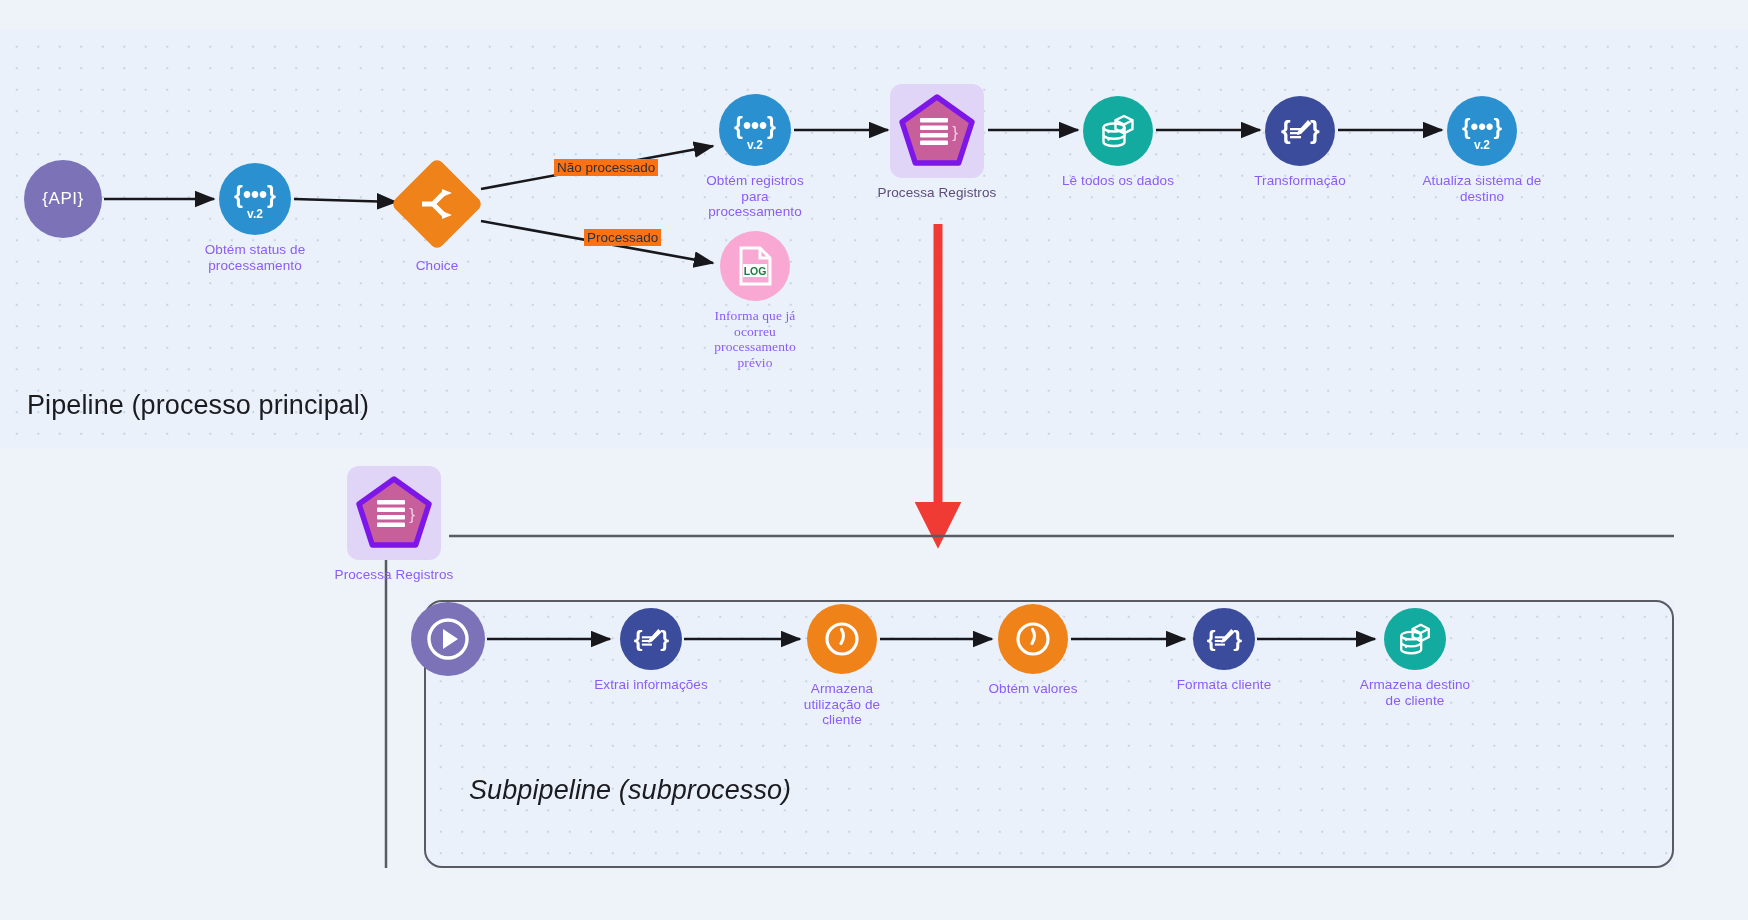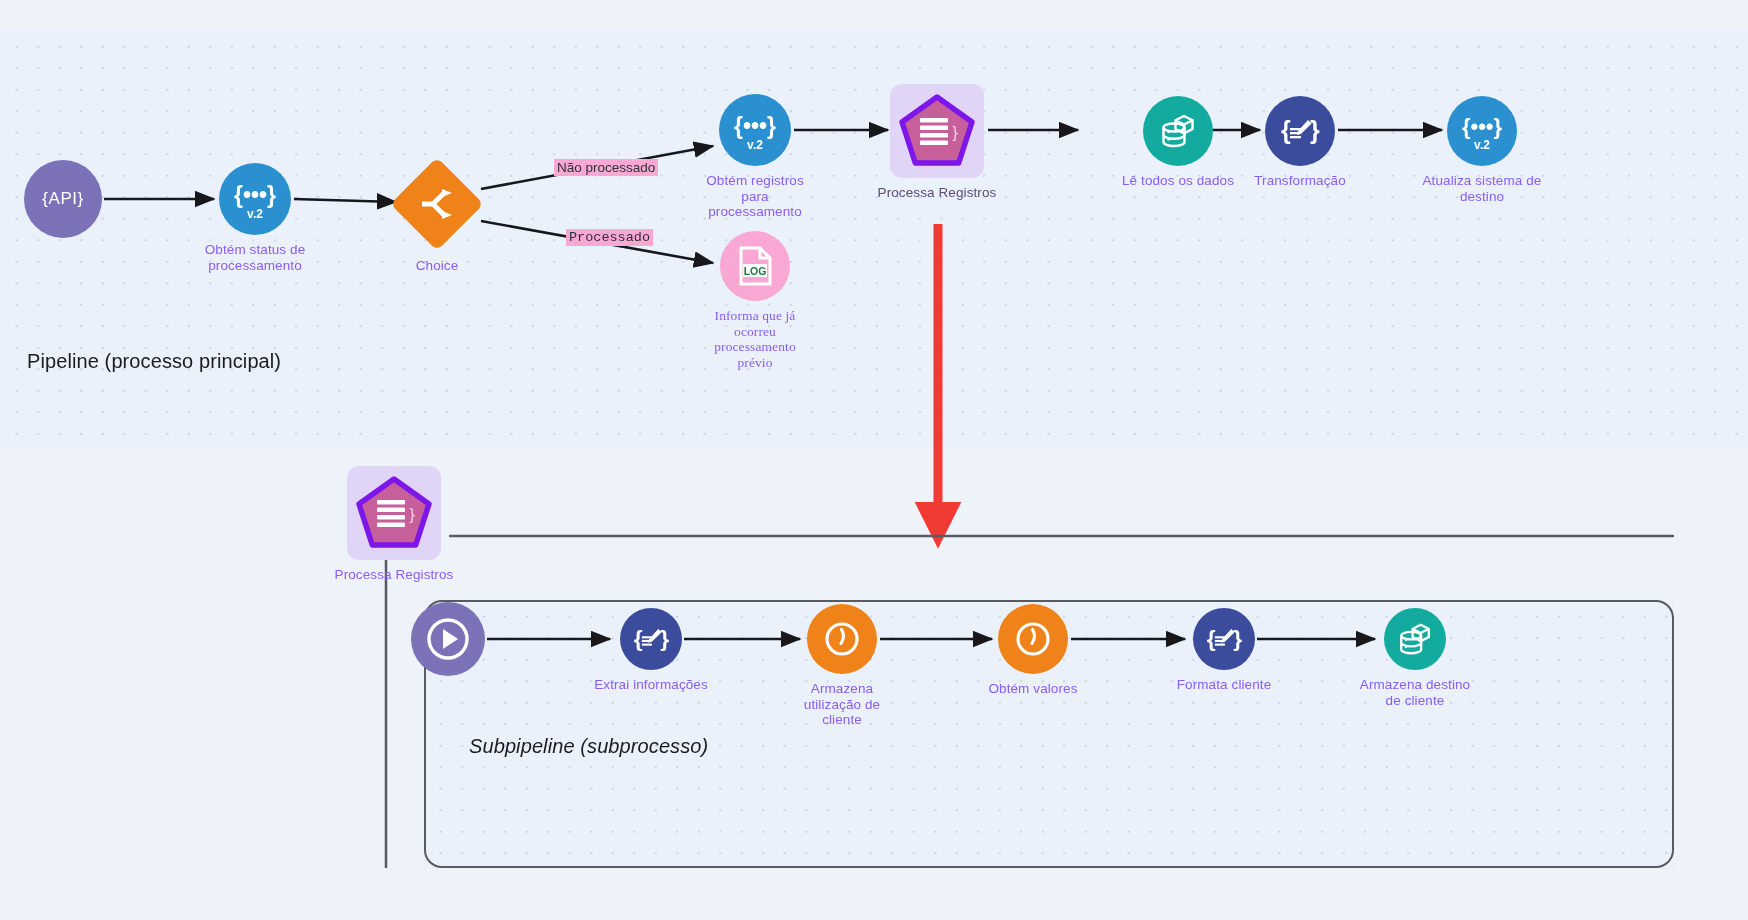--- a/index.html
+++ b/index.html
@@ -69,32 +69,33 @@
   
   .pent-card{
     width:94px;height:94px;border-radius:12px;background:#e0d5f7;
     display:flex;align-items:center;justify-content:center;
   }
 
   
   .edge-chip{
     position:absolute;
     font-size:13.5px;color:#2f3038;
-    background:#f9a8d4;
+    background:#f97316;
     padding:1px 3px;
     white-space:nowrap;
   }
 
   
   .caption{
     position:absolute;
-    font-size:20px;
+    font-size:27px;
     color:#1b1b20;
     letter-spacing:.1px;
     white-space:nowrap;
+    margin-top:40px;
   }
 
   
   #sub-container{
     position:absolute;left:424px;top:600px;width:1250px;height:268px;
     border:2.5px solid #5a5a62;
     border-radius:18px;
     box-sizing:border-box;
     background:transparent;
   }
@@ -204,21 +205,21 @@
           <rect x="23" y="32.5" width="28" height="4.6" rx="1"></rect>
           <rect x="23" y="40" width="28" height="4.6" rx="1"></rect>
           <rect x="23" y="47.5" width="28" height="4.6" rx="1"></rect>
         </g>
         <text x="58" y="45" font-family="Liberation Sans, sans-serif" font-size="17" fill="#f0cde0" text-anchor="middle">}</text>
       </svg>
     </div>
     <div class="nlabel purple">Processa Registros</div>
   </div>
 
-  <div class="node" style="left:1178px;top:96px;">
+  <div class="node" style="left:1118px;top:96px;">
     <div class="circle" style="width:70px;height:70px;background:#13ab9f;">
       <svg width="40" height="40" viewBox="0 0 40 40">
         <g fill="none" stroke="#fff" stroke-width="2.4">
           <ellipse cx="16" cy="16.5" rx="10.5" ry="4"></ellipse>
           <path d="M5.5,16.5 L5.5,31 C5.5,33.2 10.2,35 16,35 C21.8,35 26.5,33.2 26.5,31 L26.5,16.5"></path>
           <path d="M5.5,23.8 C5.5,26 10.2,27.8 16,27.8 C21.8,27.8 26.5,26 26.5,23.8"></path>
           <path d="M26,5 L34.5,9.3 L34.5,18 L26,22.3 L17.5,18 L17.5,9.3 Z"></path>
           <path d="M17.5,9.3 L26,13.6 L34.5,9.3 M26,13.6 L26,22.3"></path>
         </g>
         <circle cx="10.5" cy="21" r="1.2" fill="#fff"></circle>
@@ -246,21 +247,21 @@
 
   <div class="node" style="left:1482px;top:96px;">
     <div class="circle" style="width:70px;height:70px;background:#2b90cf;">
       <span class="brace" style="font-size:22px;margin-top:-8px;">{•••}</span>
       <span class="v2">v.2</span>
     </div>
     <div class="nlabel" style="width:130px;">Atualiza sistema de destino</div>
   </div>
 
   <div class="edge-chip" style="left:554px;top:159px;">Não processado</div>
-  <div class="edge-chip" style="left:566px;top:229px;font-family:Liberation Mono, monospace;">Processado</div>
+  <div class="edge-chip" style="left:584px;top:229px;">Processado</div>
 
   <div class="node" style="left:394px;top:466px;">
     <div class="pent-card">
       <svg width="80" height="76" viewBox="0 0 80 76">
         <path d="M40,4 L75,29 L61.7,70 L18.3,70 L5,29 Z" fill="#c75f9b" stroke="#7d16e8" stroke-width="5.5" stroke-linejoin="round"></path>
         <g fill="#fff">
           <rect x="23" y="25" width="28" height="4.6" rx="1"></rect>
           <rect x="23" y="32.5" width="28" height="4.6" rx="1"></rect>
           <rect x="23" y="40" width="28" height="4.6" rx="1"></rect>
           <rect x="23" y="47.5" width="28" height="4.6" rx="1"></rect>

